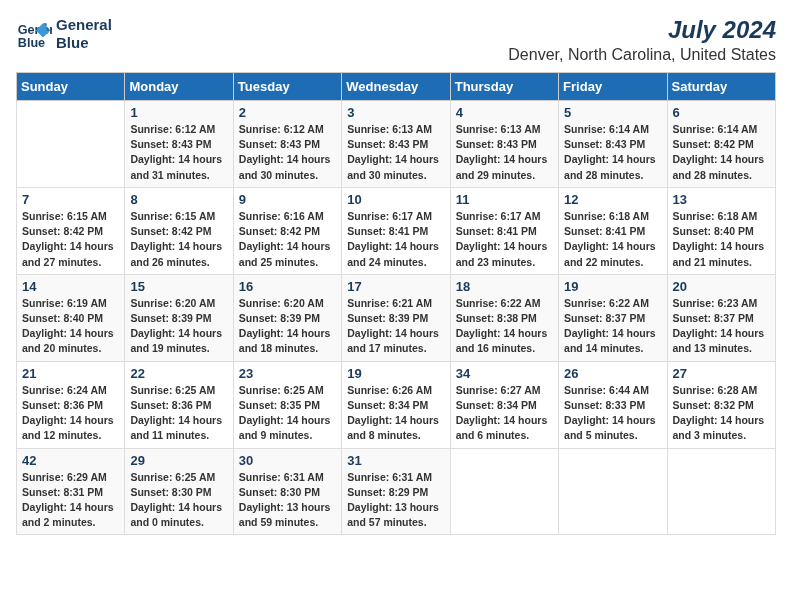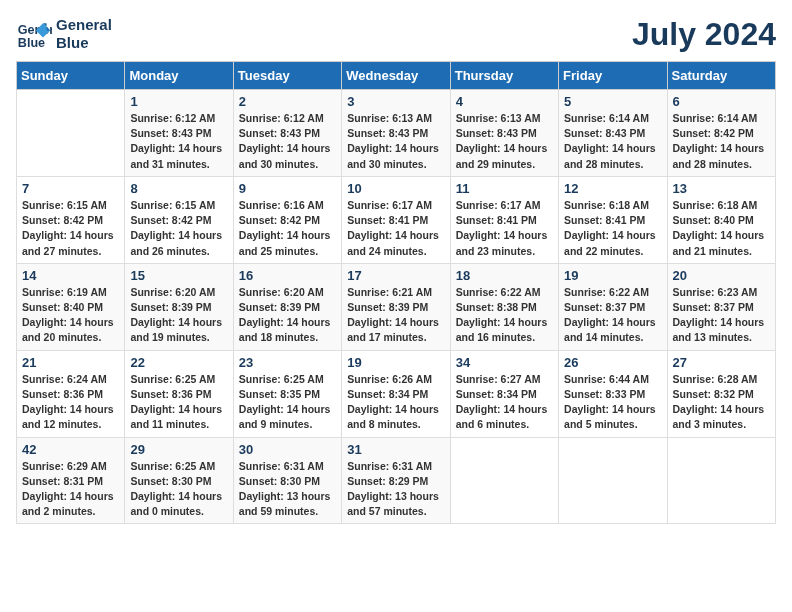--- a/index.html
+++ b/index.html
@@ -22,23 +22,24 @@
       gap: 4px;
     }
     .logo-icon {
       width: 36px;
       height: 36px;
     }
     .title-block {
       text-align: right;
     }
     .month-title {
-      font-size: 32px;
+      font-size: 24px;
       font-weight: bold;
       color: #1a3a5c;
+      font-style: italic;
     }
     .location-title {
       font-size: 16px;
       color: #333;
       margin-top: 2px;
     }
     table {
       width: 100%;
       border-collapse: collapse;
       font-size: 11px;
@@ -95,20 +96,21 @@
       <polygon points="30,8 38,16 30,24 22,16" fill="#3a9ad9"></polygon>
       <polygon points="30,8 38,16 34,16 34,8" fill="#1a6aaa"></polygon>
     </svg>
     <div style="display:flex; flex-direction:column; justify-content:center;">
       <div style="font-size:15px; font-weight:bold; color:#1a3a5c; line-height:1.2;">General</div>
       <div style="font-size:15px; font-weight:bold; color:#1a3a5c; line-height:1.2;">Blue</div>
     </div>
   </div>
   <div class="title-block">
     <div class="month-title">July 2024</div>
+    <div class="location-title">Denver, North Carolina, United States</div>
   </div>
 </div>
 
 <table>
   <thead>
     <tr>
     <th>Sunday</th>
         <th>Monday</th>
         <th>Tuesday</th>
         <th>Wednesday</th>

